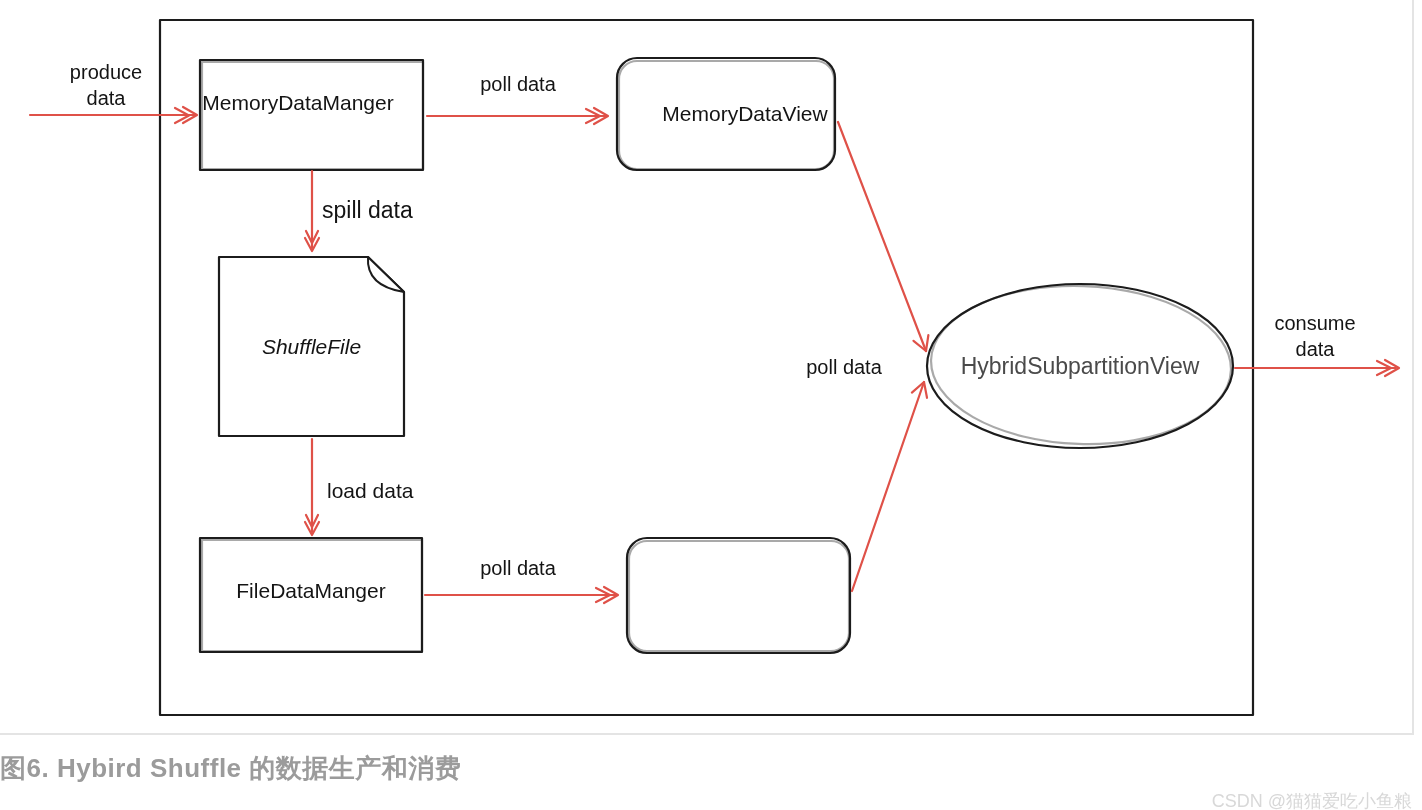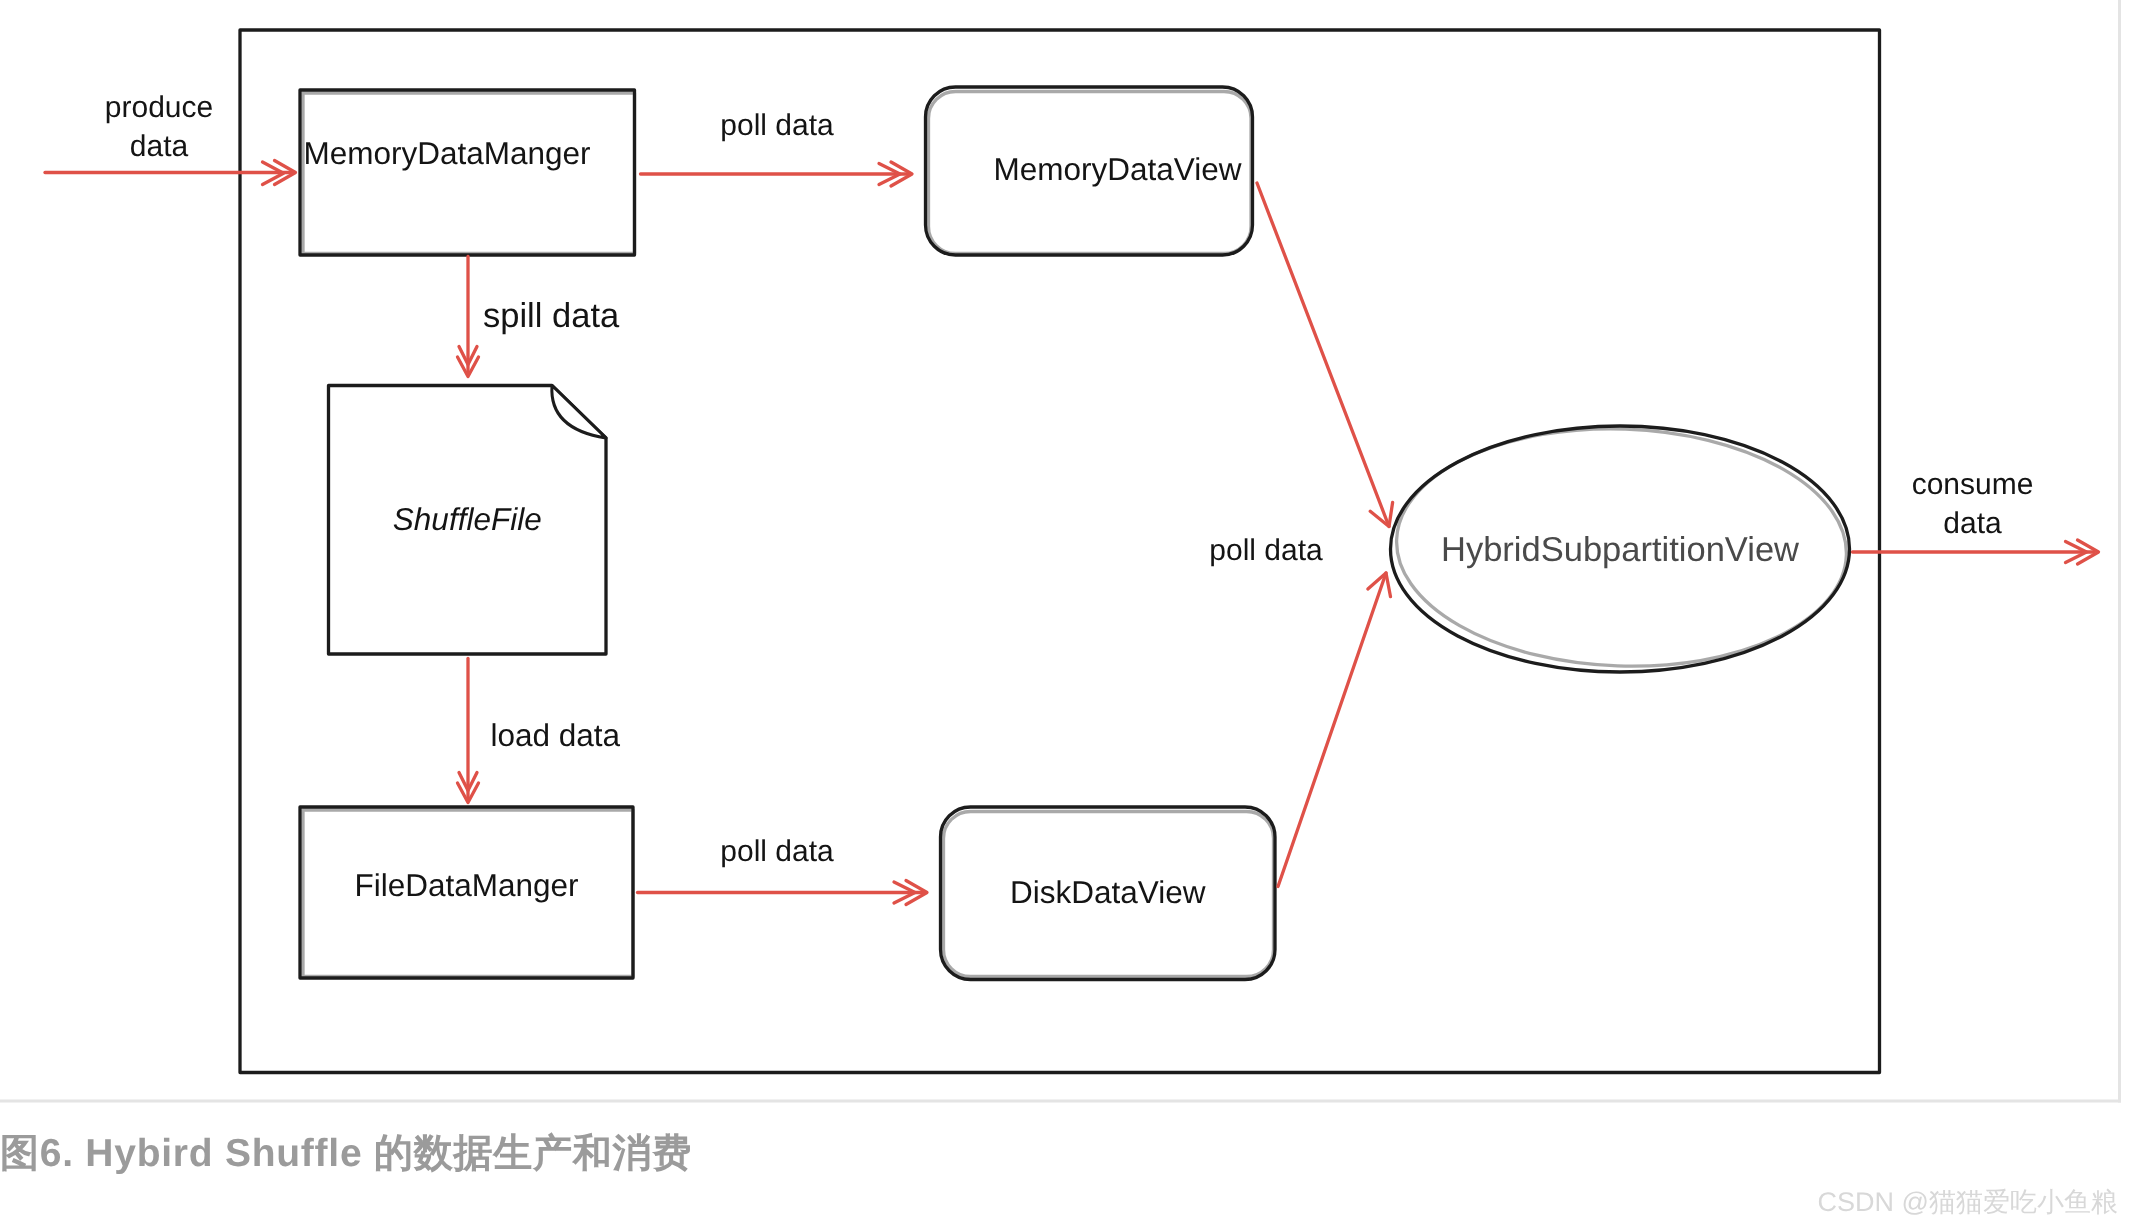--- a/index.html
+++ b/index.html
@@ -120,19 +120,18 @@
   <div class="label" style="left:322px;top:196px;font-size:23px;">spill data</div>
   <div class="label" style="left:327px;top:478px;font-size:21px;">load data</div>
   <div class="label center" style="left:448px;top:556px;width:140px;">poll data</div>
   <div class="label center" style="left:788px;top:355px;width:112px;">poll data</div>
   <div class="label center" style="left:1266px;top:311px;width:98px;">consume data</div>
 
   <div class="node-label" style="left:200px;top:48px;width:196px;height:110px;">MemoryDataManger</div>
   <div class="node-label" style="left:617px;top:58px;width:256px;height:112px;">MemoryDataView</div>
   <div class="node-label" style="left:219px;top:257px;width:185px;height:179px;font-style:italic;">ShuffleFile</div>
   <div class="node-label" style="left:200px;top:538px;width:222px;height:106px;">FileDataManger</div>
-  <div class="node-label" style="left:627px;top:538px;width:223px;height:115px;">DiskDataView</div>
   <div class="node-label hybrid-label" style="left:927px;top:284px;width:306px;height:164px;">HybridSubpartitionView</div>
 
   <div class="caption">图6. Hybird Shuffle 的数据生产和消费</div>
   <div class="watermark">CSDN @猫猫爱吃小鱼粮</div>
 
 </div>
 
 </body></html>

